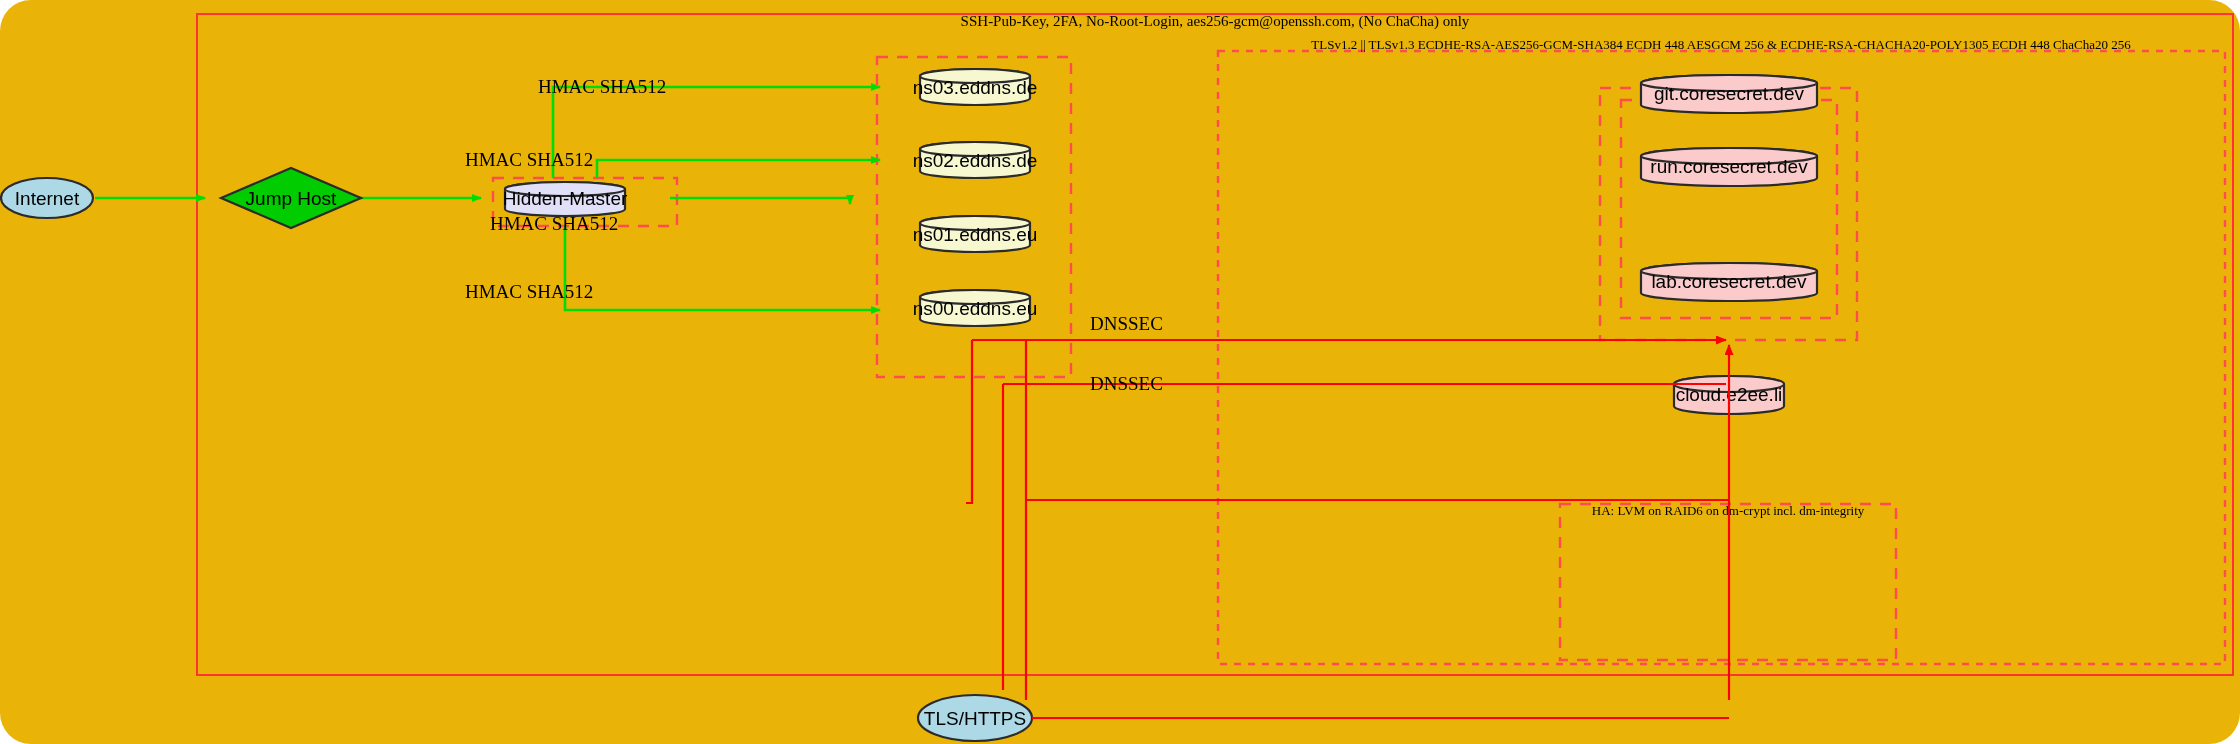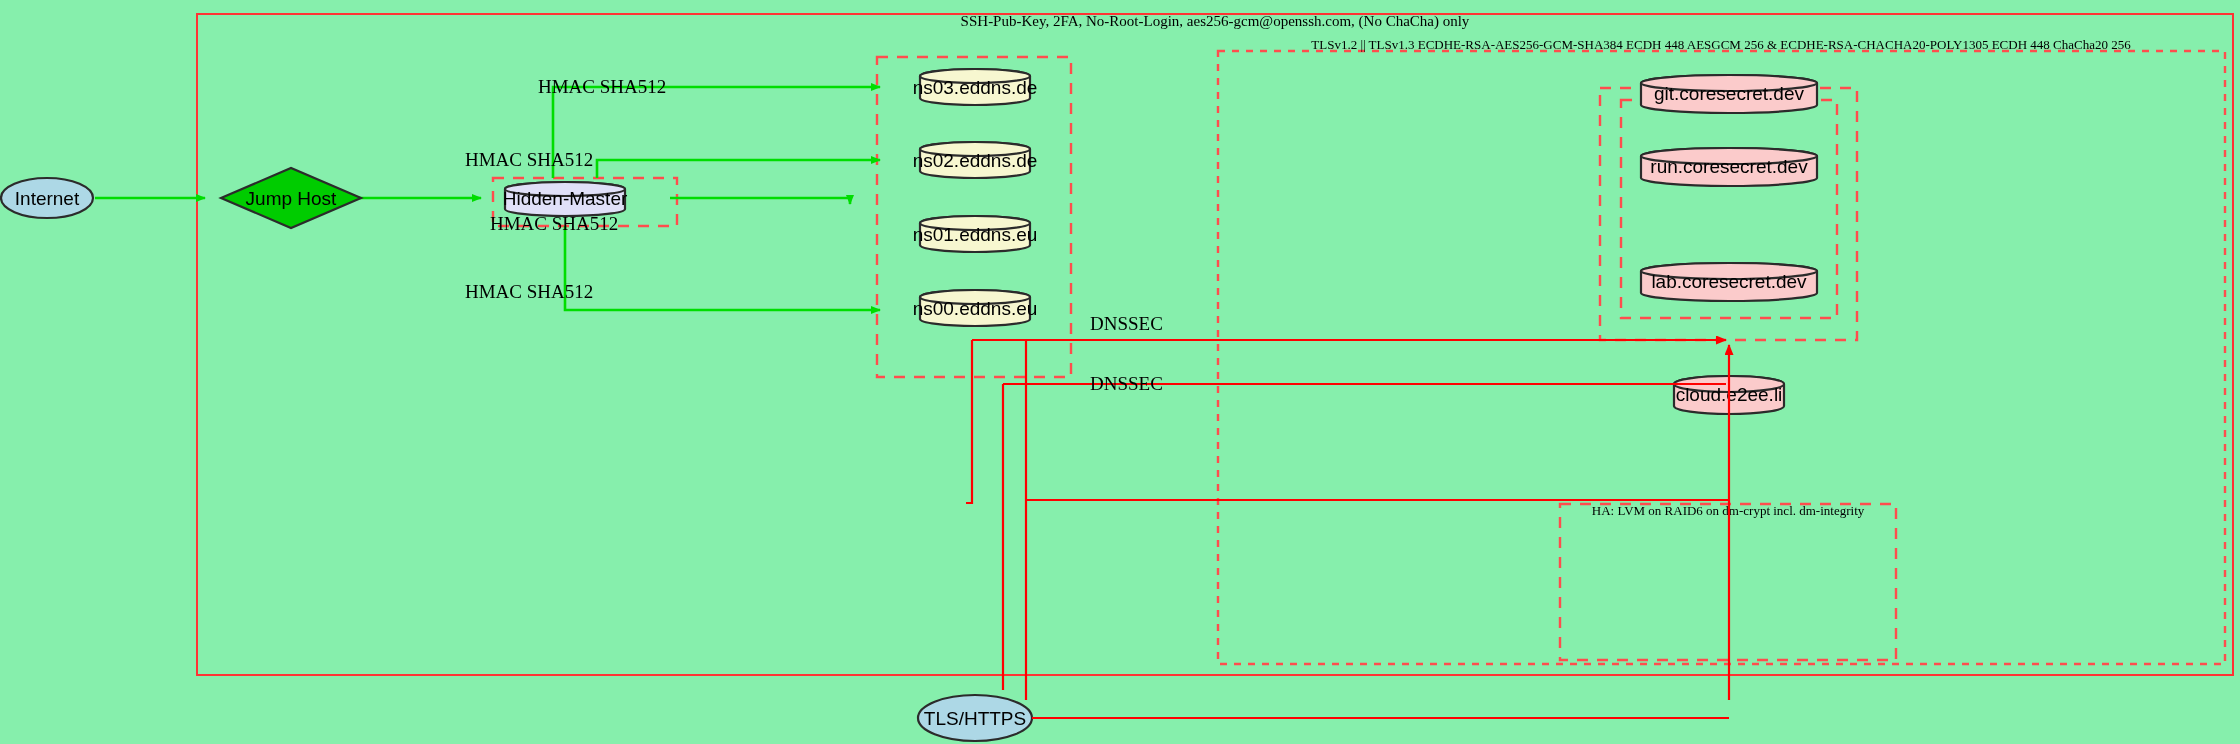--- a/index.html
+++ b/index.html
@@ -4,23 +4,24 @@
 <style>
   html, body {
     margin: 0;
     padding: 0;
     background: #ffffff;
   }
   #canvas {
     position: relative;
     width: 2240px;
     height: 744px;
-    background: #86efac;
+    background: #eab308;
     font-family: "Liberation Sans", sans-serif;
     overflow: hidden;
+    border-radius: 31px;
   }
   svg#diagram {
     position: absolute;
     left: 0;
     top: 0;
     width: 2240px;
     height: 744px;
   }
   .serif-label {
     font-family: "Liberation Serif", serif;

